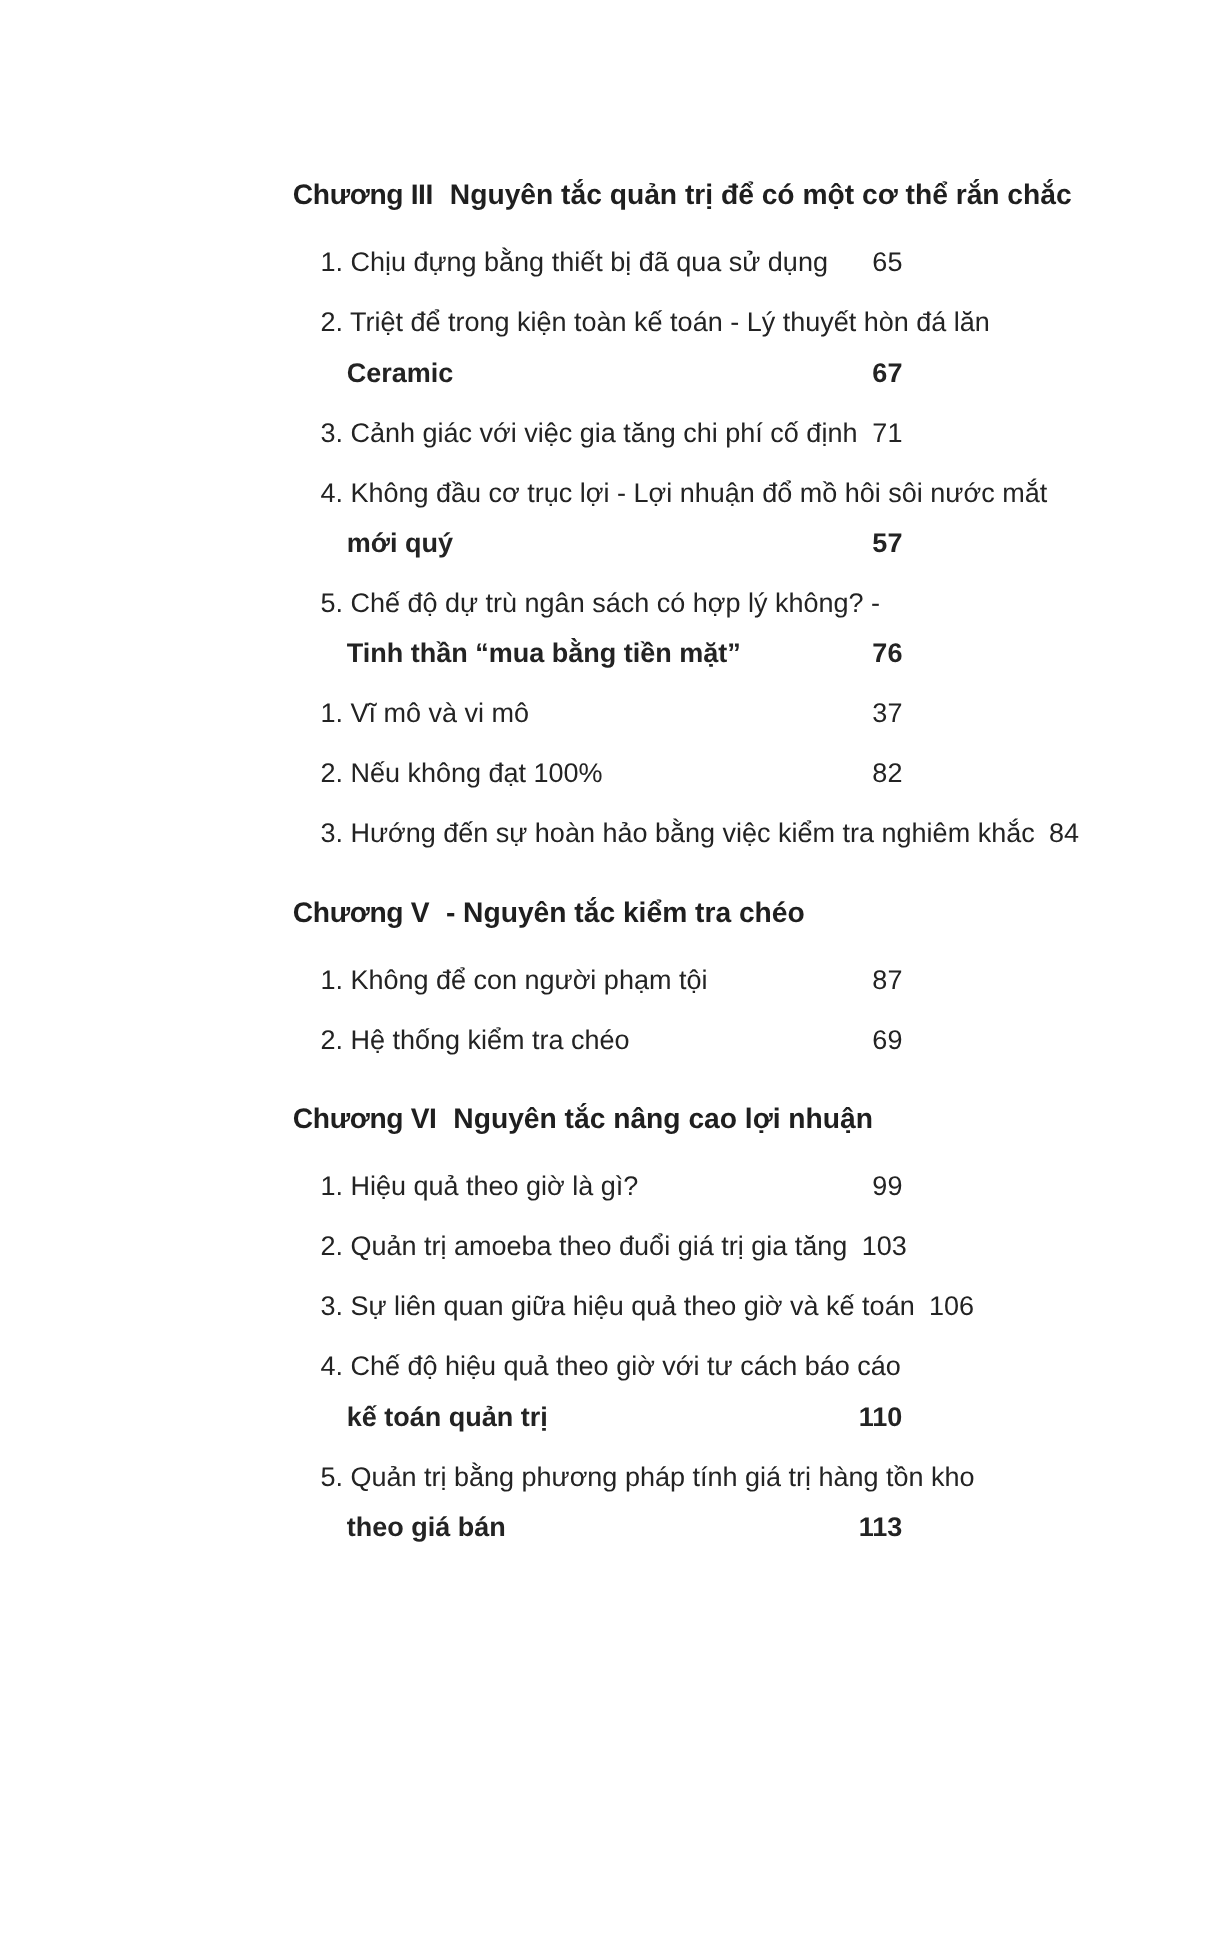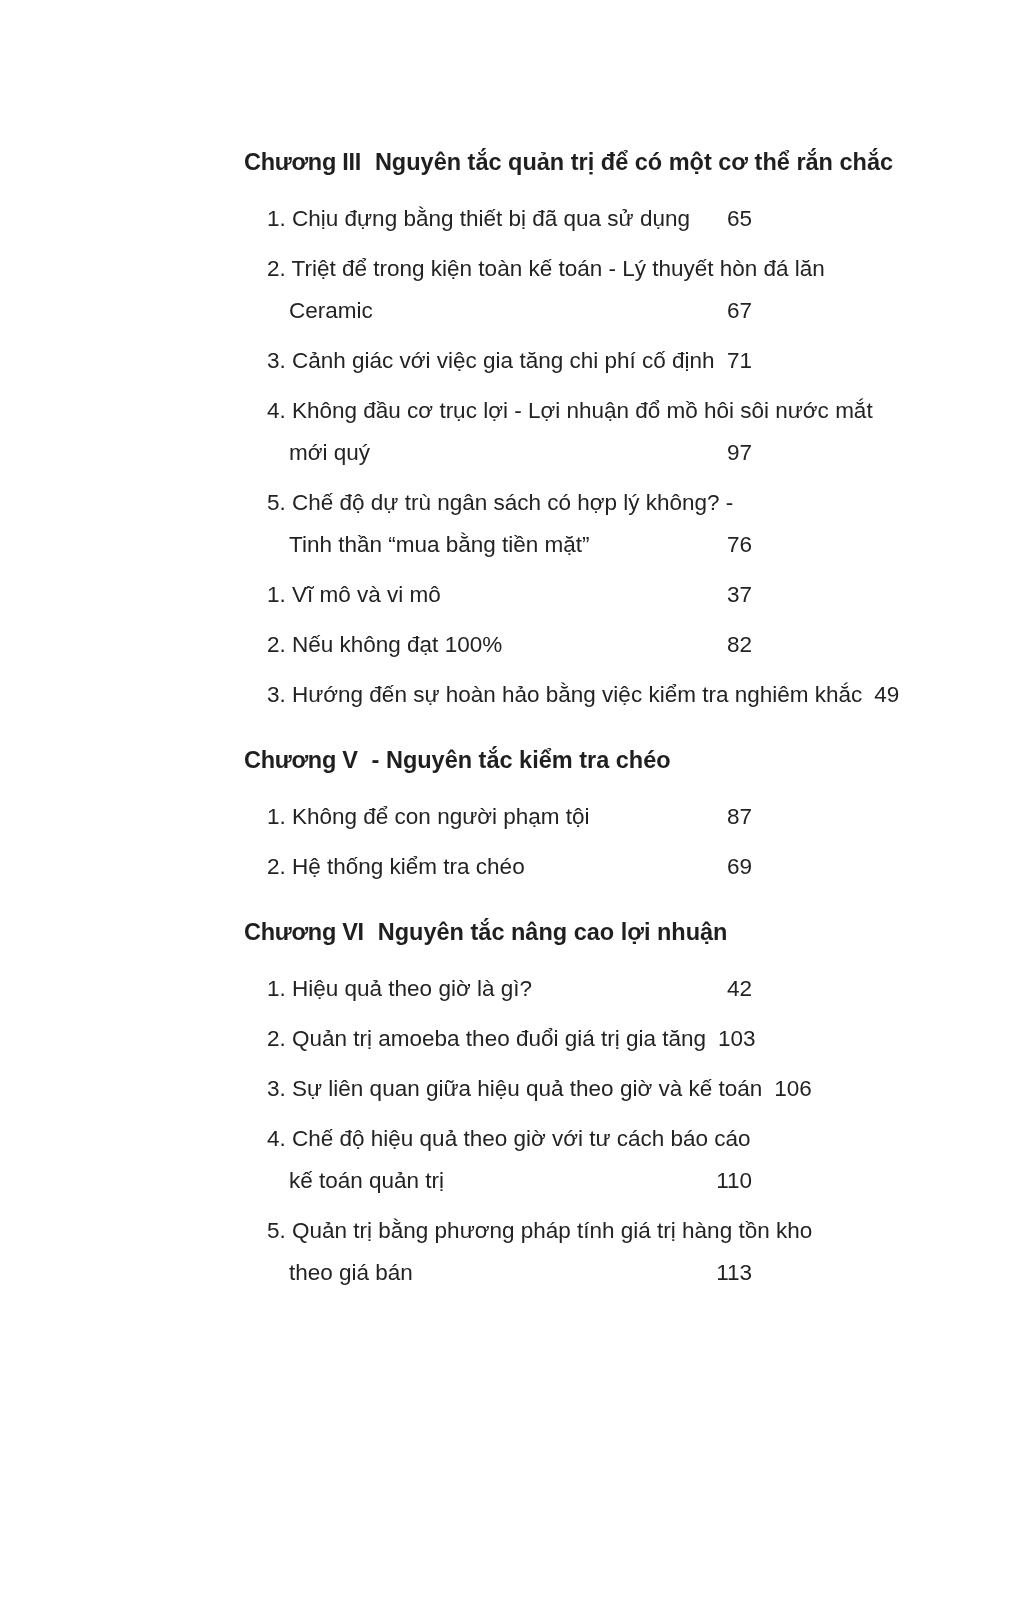--- a/index.html
+++ b/index.html
@@ -33,20 +33,21 @@
     padding-left: 23px;
     font-size: 22.5px;
   }
   .toc-line {
     display: flex;
     align-items: center;
     line-height: 42px;
   }
   .toc-line.indent {
     padding-left: 22px;
+    font-weight: bold;
   }
   .entry-text {
     white-space: nowrap;
   }
   .page-number {
     margin-left: auto;
     padding-left: 12px;
     white-space: nowrap;
   }
 </style>
@@ -77,21 +78,21 @@
             <span class="entry-text">3. Cảnh giác với việc gia tăng chi phí cố định</span>
             <span class="page-number">71</span>
           </div>
         </div>
         <div class="toc-item">
           <div class="toc-line">
             <span class="entry-text">4. Không đầu cơ trục lợi - Lợi nhuận đổ mồ hôi sôi nước mắt</span>
           </div>
           <div class="toc-line indent">
             <span class="entry-text">mới quý</span>
-            <span class="page-number">97</span>
+            <span class="page-number">57</span>
           </div>
         </div>
         <div class="toc-item">
           <div class="toc-line">
             <span class="entry-text">5. Chế độ dự trù ngân sách có hợp lý không? -</span>
           </div>
           <div class="toc-line indent">
             <span class="entry-text">Tinh thần “mua bằng tiền mặt”</span>
             <span class="page-number">76</span>
           </div>
@@ -106,21 +107,21 @@
         </div>
         <div class="toc-item">
           <div class="toc-line">
             <span class="entry-text">2. Nếu không đạt 100%</span>
             <span class="page-number">82</span>
           </div>
         </div>
         <div class="toc-item">
           <div class="toc-line">
             <span class="entry-text">3. Hướng đến sự hoàn hảo bằng việc kiểm tra nghiêm khắc</span>
-            <span class="page-number">49</span>
+            <span class="page-number">84</span>
           </div>
         </div>
       </section>
       <section class="toc-section">
         <h2 class="chapter-heading"><span class="chapter-label">Chương V</span><span class="chapter-title">- Nguyên tắc kiểm tra chéo</span></h2>
         <div class="toc-item">
           <div class="toc-line">
             <span class="entry-text">1. Không để con người phạm tội</span>
             <span class="page-number">87</span>
           </div>
@@ -130,21 +131,21 @@
             <span class="entry-text">2. Hệ thống kiểm tra chéo</span>
             <span class="page-number">69</span>
           </div>
         </div>
       </section>
       <section class="toc-section">
         <h2 class="chapter-heading"><span class="chapter-label">Chương VI</span><span class="chapter-title">Nguyên tắc nâng cao lợi nhuận</span></h2>
         <div class="toc-item">
           <div class="toc-line">
             <span class="entry-text">1. Hiệu quả theo giờ là gì?</span>
-            <span class="page-number">42</span>
+            <span class="page-number">99</span>
           </div>
         </div>
         <div class="toc-item">
           <div class="toc-line">
             <span class="entry-text">2. Quản trị amoeba theo đuổi giá trị gia tăng</span>
             <span class="page-number">103</span>
           </div>
         </div>
         <div class="toc-item">
           <div class="toc-line">

